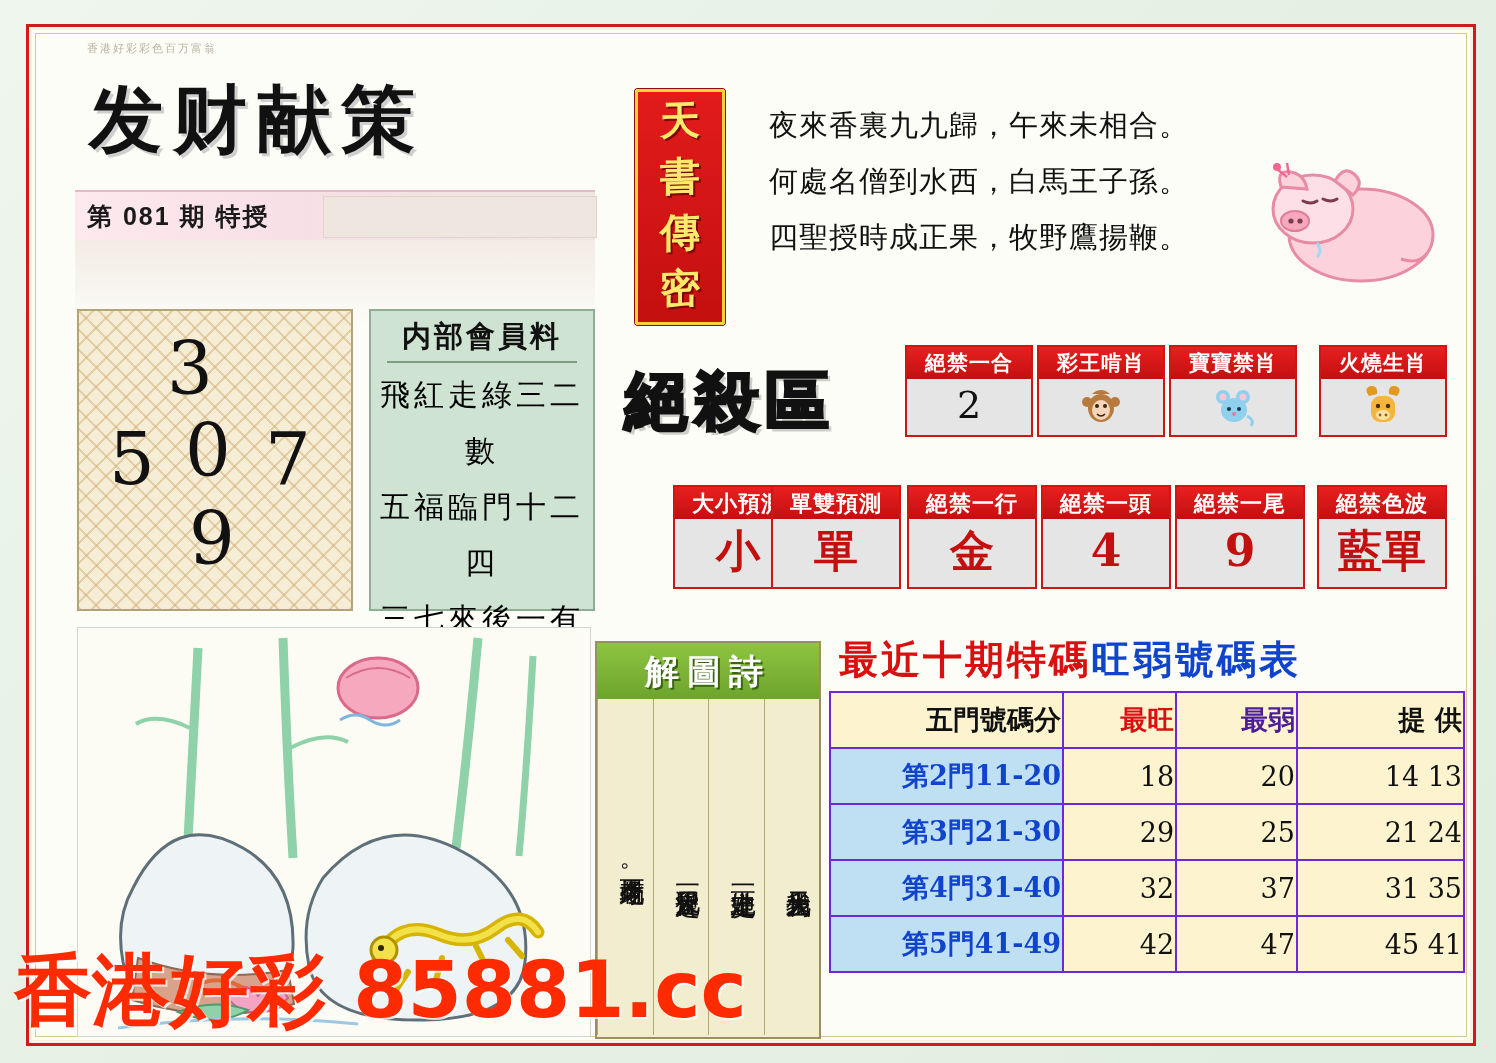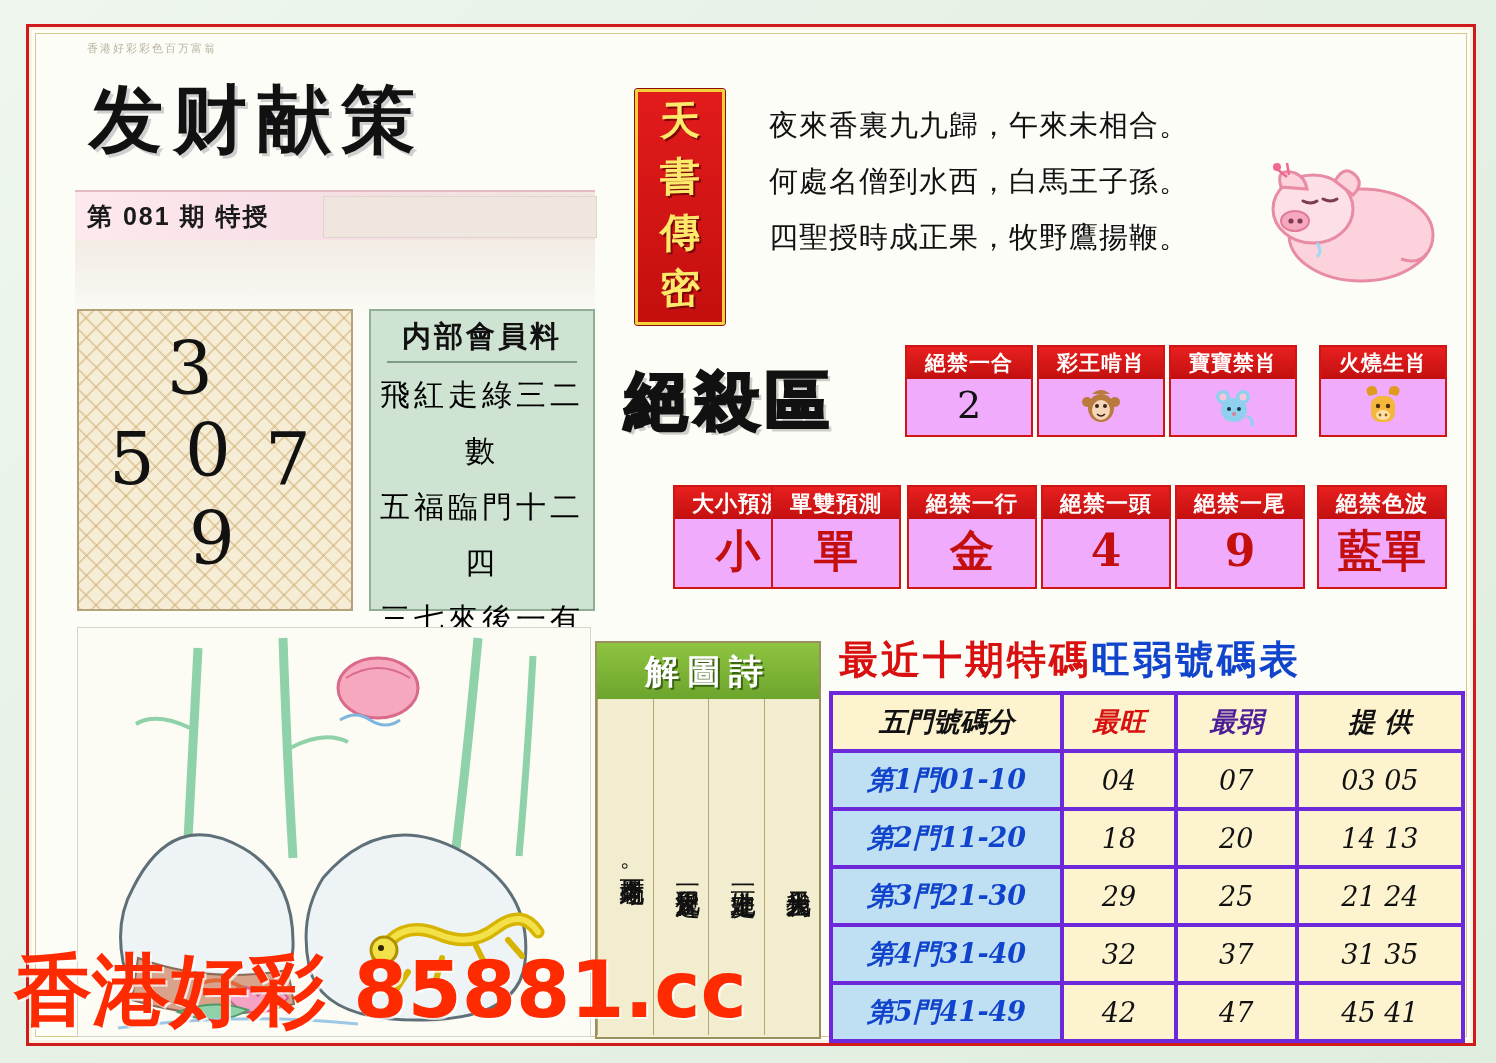--- a/index.html
+++ b/index.html
@@ -106,21 +106,21 @@
     font-size:30px;letter-spacing:4px;color:#000000;text-align:center;line-height:56px;
   }
   
   #jss{
     position:absolute;left:596px;top:318px;width:288px;height:112px;
     font-family:"DejaVu Serif","Liberation Serif",serif;
     font-size:64px;font-weight:bold;letter-spacing:6px;color:#ffd400;
     -webkit-text-stroke:3px #111;line-height:112px;white-space:nowrap;
     text-shadow:4px 4px 0 rgba(0,0,0,.18);
   }
-  .cellbox{position:absolute;border:2px solid #cf1616;background:#f0abfc;}
+  .cellbox{position:absolute;border:2px solid #cf1616;background:#e5e5e5;}
   .cellhdr{
     background:linear-gradient(180deg,#e81f1f,#c30f0f);color:#fff;
     font-family:"DejaVu Serif","Liberation Serif",serif;
     font-size:21px;font-weight:bold;text-align:center;letter-spacing:1px;
     line-height:32px;height:32px;white-space:nowrap;
   }
   .cellval{
     text-align:center;font-family:"DejaVu Serif","Liberation Serif",serif;
     font-size:38px;color:#111;line-height:52px;height:52px;
   }
@@ -156,21 +156,21 @@
     position:absolute;left:810px;top:608px;width:624px;height:48px;
     font-family:"DejaVu Serif","Liberation Serif",serif;font-weight:bold;
     font-size:39px;letter-spacing:3px;line-height:48px;white-space:nowrap;
   }
   #tbl-title .r{color:#d81010;}
   #tbl-title .b{color:#1144cc;margin-top:36px;}
   #tbl{
     position:absolute;left:800px;top:664px;width:636px;border-collapse:collapse;
     font-family:"DejaVu Serif","Liberation Serif",serif;
   }
-  #tbl th,#tbl td{border:4px solid #6d28d9;text-align:center;height:52px;font-size:27px;font-style:italic;}
+  #tbl th,#tbl td{border:2px solid #6d28d9;text-align:right;height:52px;font-size:27px;}
   #tbl thead th{background:#fdf4cf;font-size:27px;font-weight:bold;color:#111;}
   #tbl thead th.hot{color:#d81010;}
   #tbl thead th.cold{color:#4c1d95;}
   #tbl tbody td{background:#fdf4cf;color:#111;}
   #tbl tbody td.men{background:#bfe0f2;color:#1144cc;font-weight:bold;}
   
   #wm{
     position:absolute;left:14px;top:930px;width:950px;height:120px;
     font-family:"DejaVu Sans","Liberation Sans",sans-serif;
     font-weight:bold;font-size:78px;color:#ff2b00;line-height:120px;white-space:nowrap;
@@ -372,26 +372,20 @@
   <table id="tbl">
     <thead>
       <tr>
         <th style="width:236px">五門號碼分</th>
         <th class="hot" style="width:112px">最旺</th>
         <th class="cold" style="width:120px">最弱</th>
         <th style="width:168px">提 供</th>
       </tr>
     </thead>
     <tbody>
-      <tr>
-        <td class="men">第1門01-10</td>
-        <td>04</td>
-        <td>07</td>
-        <td>03 05</td>
-      </tr>
       <tr>
         <td class="men">第2門11-20</td>
         <td>18</td>
         <td>20</td>
         <td>14 13</td>
       </tr>
       <tr>
         <td class="men">第3門21-30</td>
         <td>29</td>
         <td>25</td>

